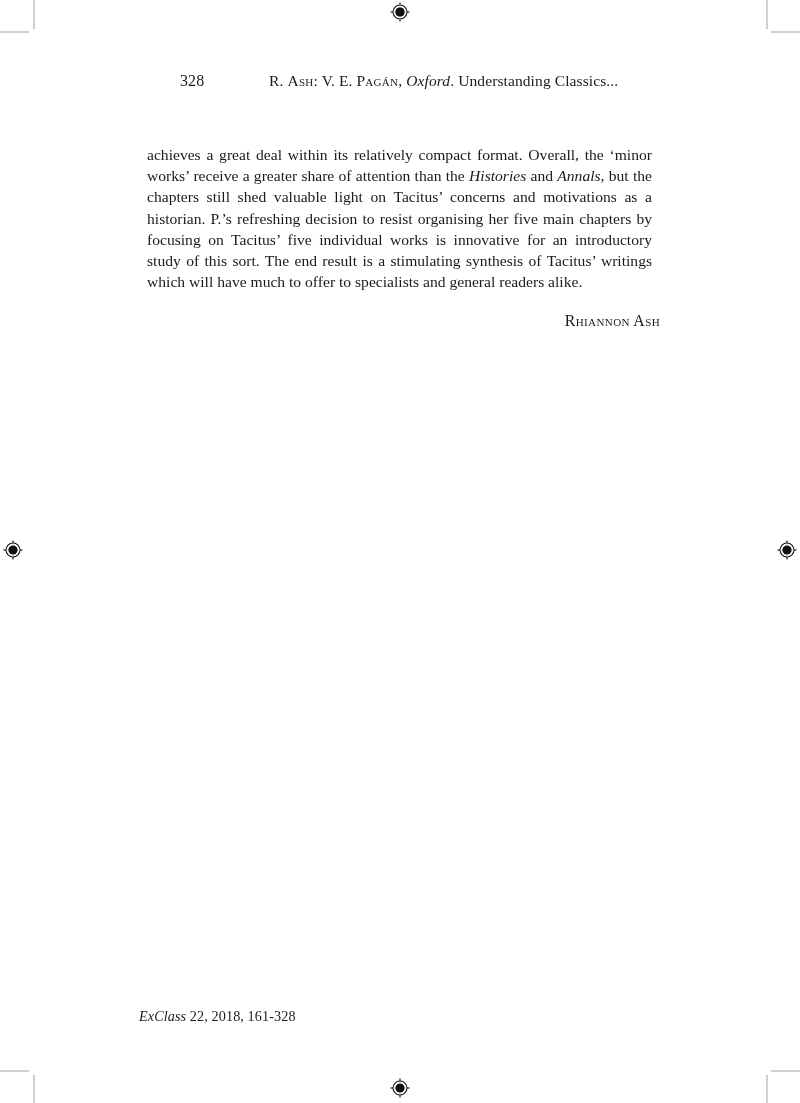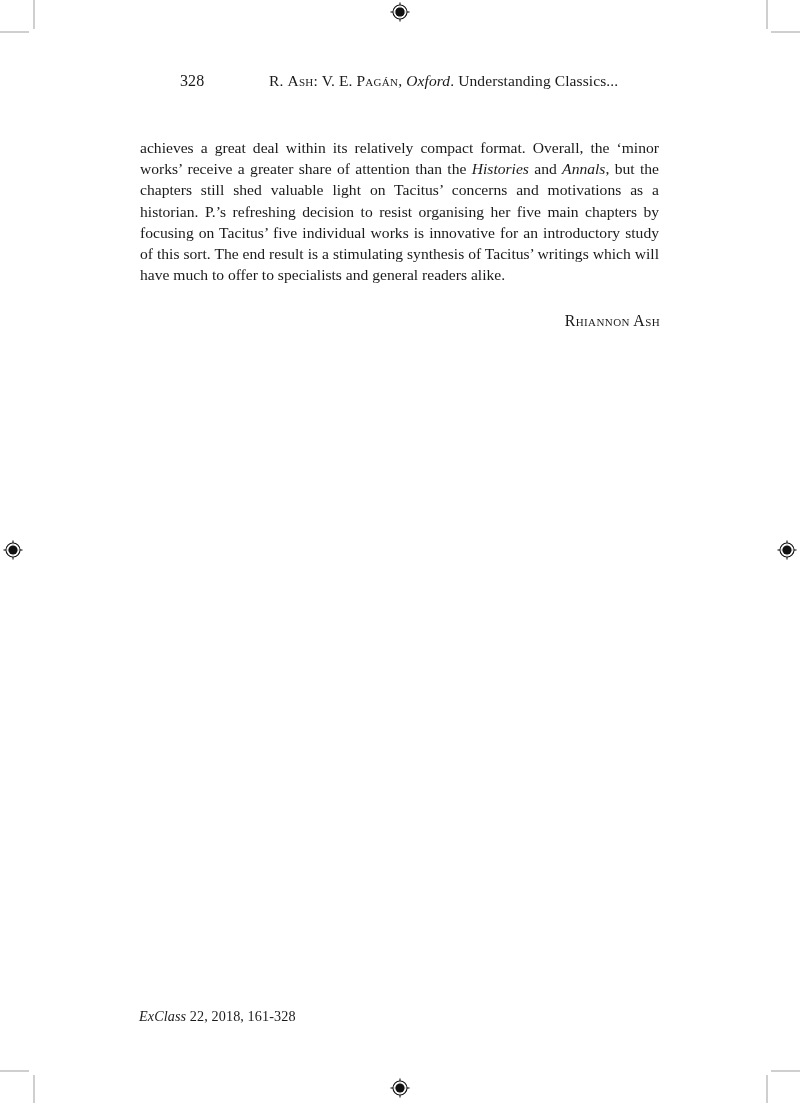--- a/index.html
+++ b/index.html
@@ -90,21 +90,21 @@
     position: absolute;
     left: 0;
     top: 136px;
     width: 521px;
     font-size: 15.6px;
     line-height: 21.2px;
     text-align: justify;
     text-justify: inter-word;
     hyphens: none;
   }
-  .body-text p { margin: 1px; }
+  .body-text p { margin: 8px; }
   .body-text p:last-child { text-align: justify; }
 
   .signature {
     position: absolute;
     left: 0;
     top: 310px;
     width: 521px;
     text-align: right;
     font-size: 15.6px;
     line-height: 21.5px;

